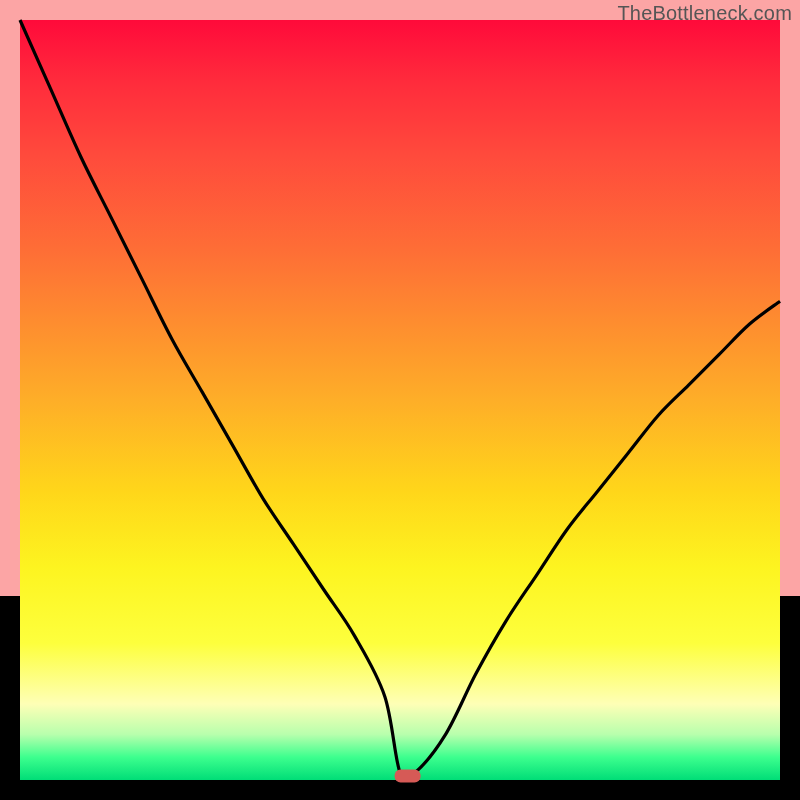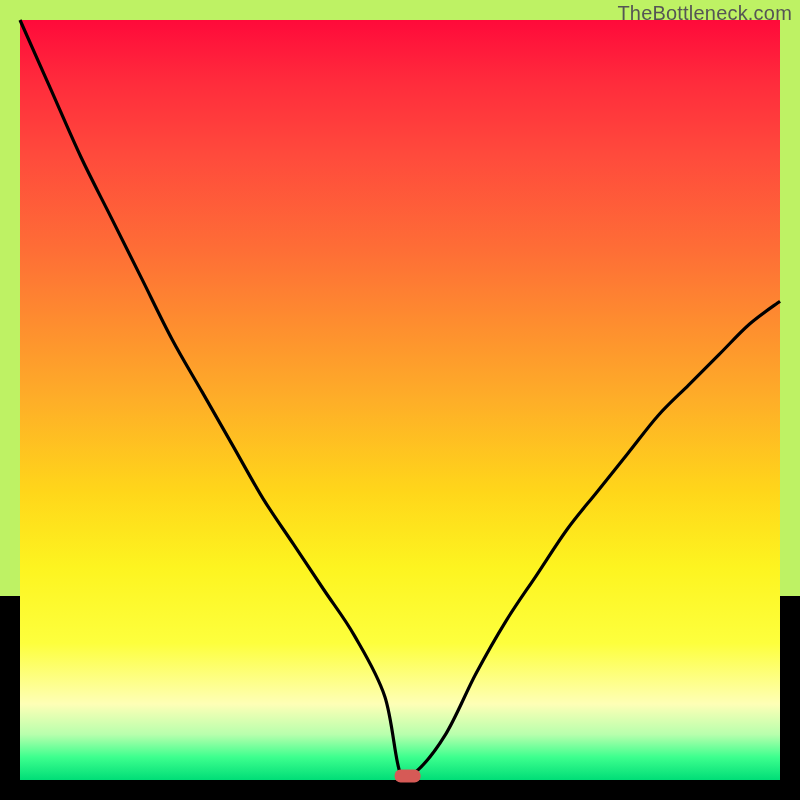--- a/index.html
+++ b/index.html
@@ -8,21 +8,21 @@
     width: 800px;
     height: 800px;
     overflow: hidden;
     background: #000;
     font-family: Arial, Helvetica, sans-serif;
   }
   .frame {
     position: relative;
     width: 800px;
     height: 596px;
-    background: #bef264;
+    background: #fca5a5;
   }
   .plot-area {
     position: absolute;
     left: 20px;
     top: 20px;
     width: 760px;
     height: 760px;
     background: linear-gradient(
       to bottom,
       #ff0a3a 0%,

